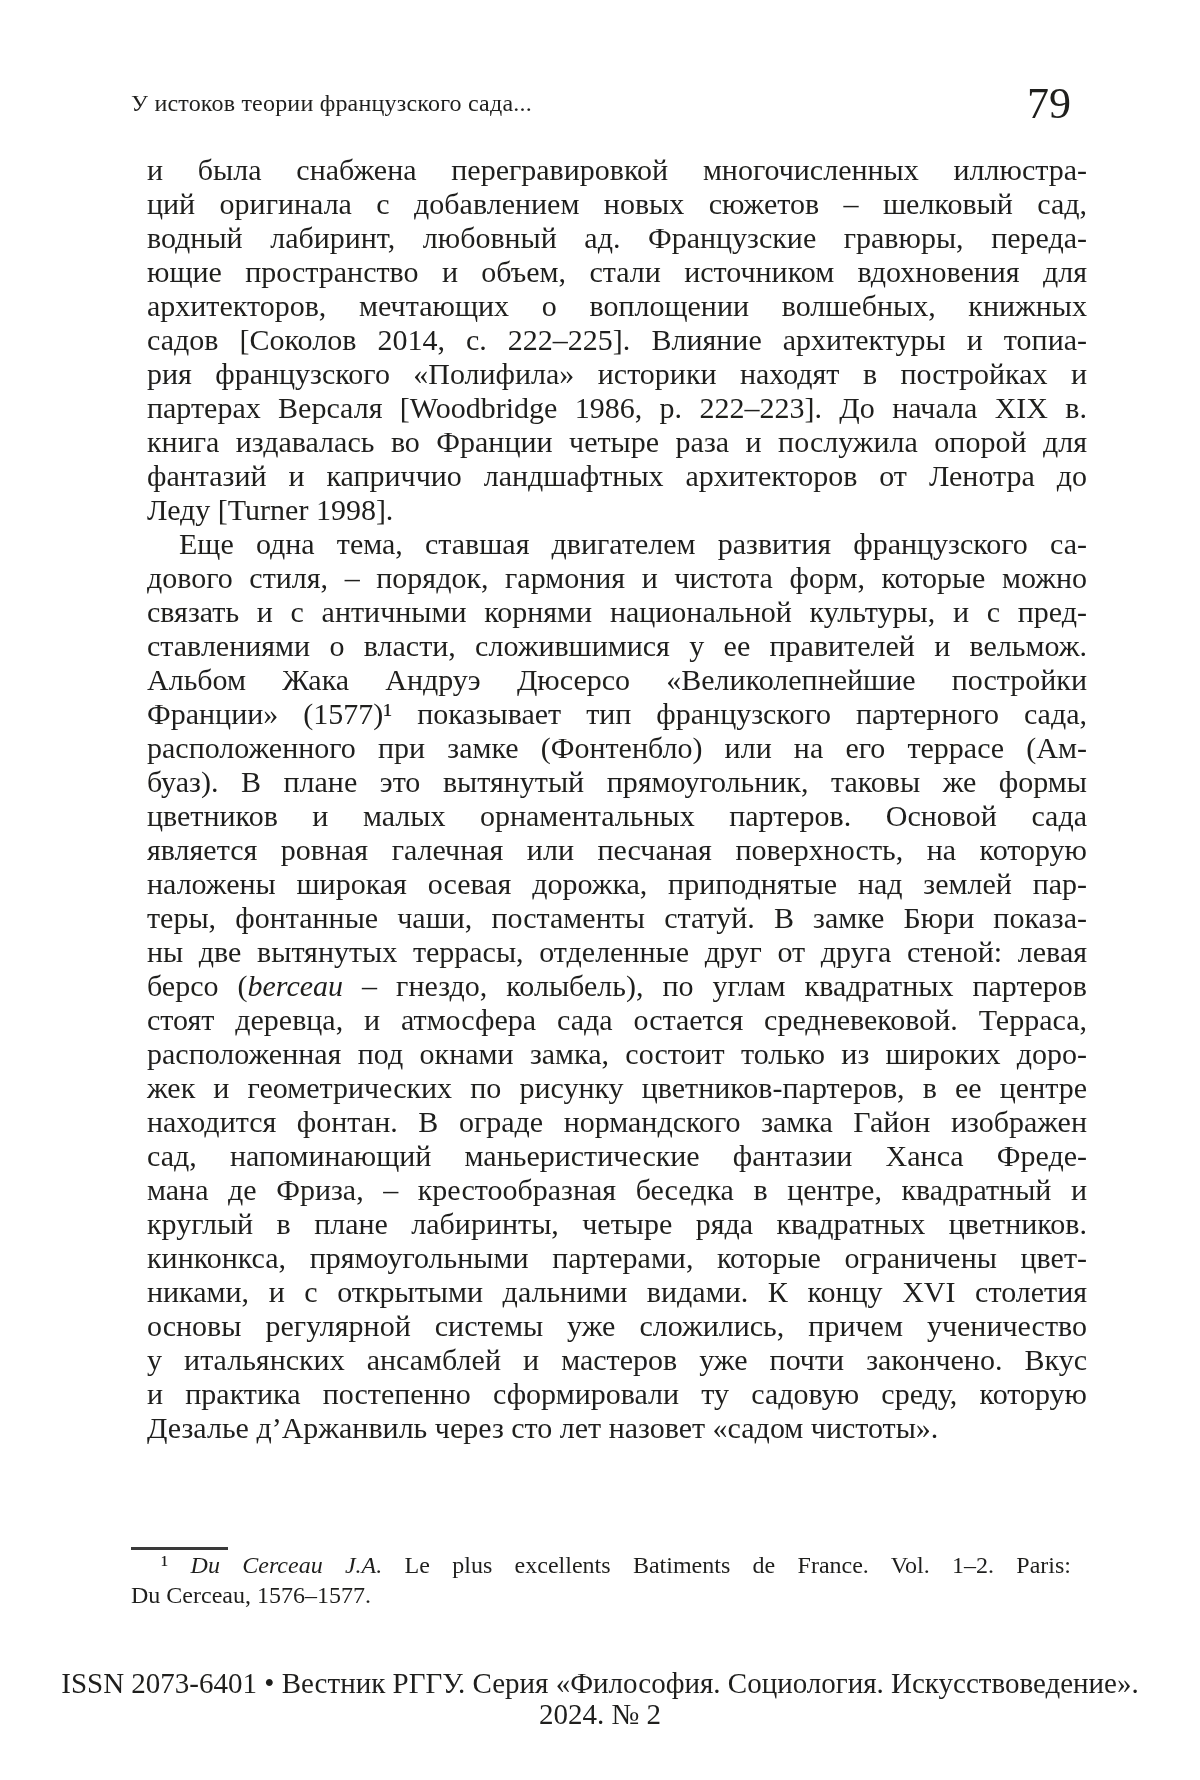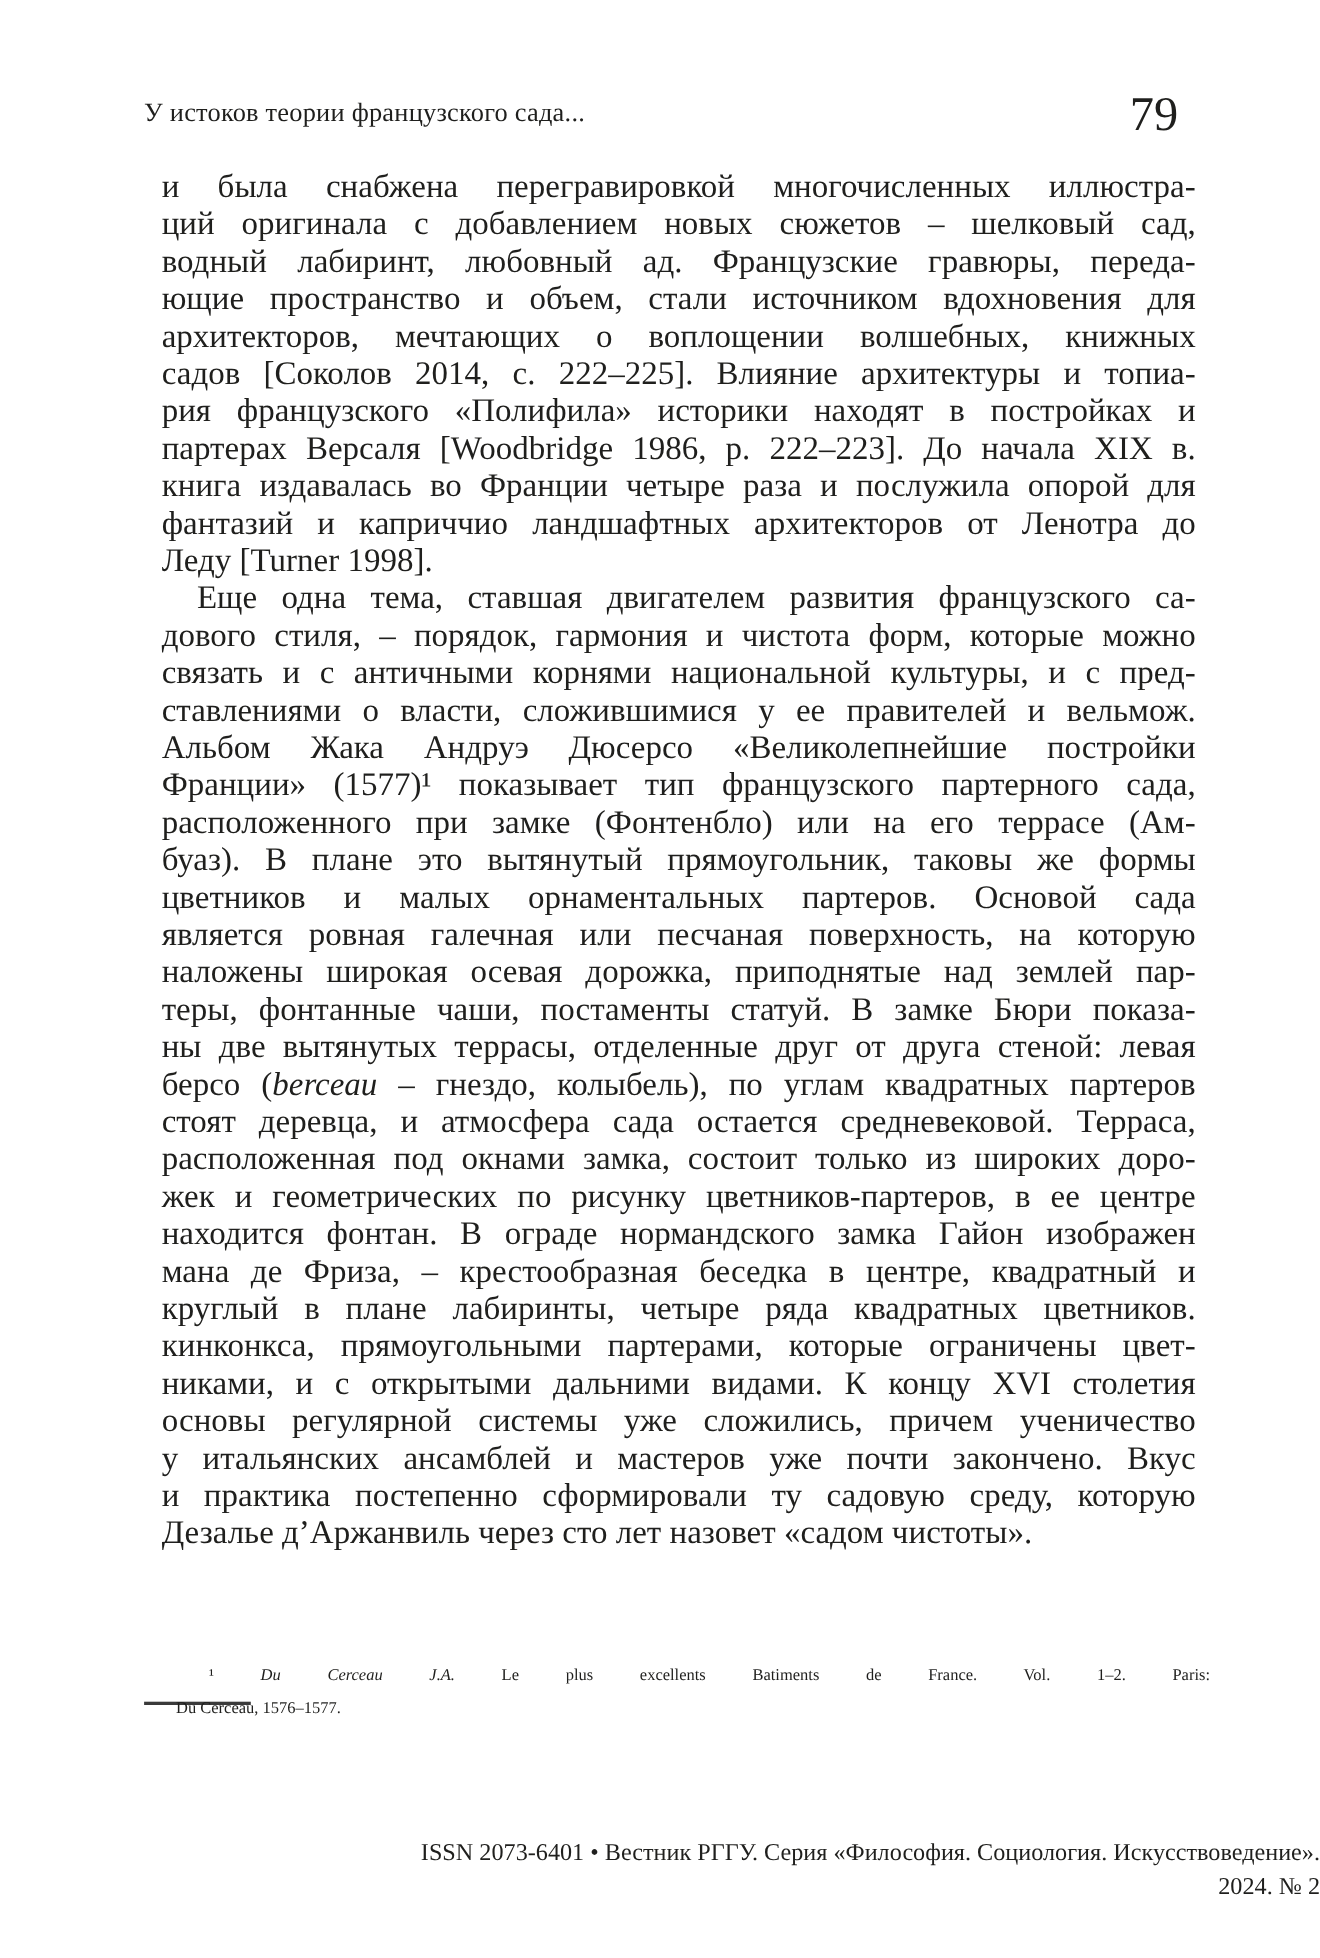--- a/index.html
+++ b/index.html
@@ -61,36 +61,35 @@
   
   .footnote-sep {
     position: absolute;
     left: 131px;
     top: 1547px;
     width: 97px;
     height: 3px;
     background: var(--rule, #3a3a3a);
   }
   .footnote {
-    top: 1508px;
-    font-size: 15px;
+    top: 1550px;
+    font-size: 24px;
     line-height: 30px;
-    margin-left: 29px;
   }
   .footnote .tline.indent {
     text-indent: 30px;
   }
   
   .page-footer {
     position: absolute;
     left: 0;
     right: 0;
     top: 1668px;
-    text-align: right;
-    font-size: 22px;
+    text-align: center;
+    font-size: 29px;
     line-height: 31px;
   }
   .page-footer div {
     white-space: nowrap;
   }
   i { font-style: italic; }
 </style>
 </head>
 <body>
 
@@ -127,20 +126,21 @@
         <div class="tline">цветников и малых орнаментальных партеров. Основой сада</div>
         <div class="tline">является ровная галечная или песчаная поверхность, на которую</div>
         <div class="tline">наложены широкая осевая дорожка, приподнятые над землей пар-</div>
         <div class="tline">теры, фонтанные чаши, постаменты статуй. В замке Бюри показа-</div>
         <div class="tline">ны две вытянутых террасы, отделенные друг от друга стеной: левая</div>
         <div class="tline">берсо (<i>berceau</i> – гнездо, колыбель), по углам квадратных партеров</div>
         <div class="tline">стоят деревца, и атмосфера сада остается средневековой. Терраса,</div>
         <div class="tline">расположенная под окнами замка, состоит только из широких доро-</div>
         <div class="tline">жек и геометрических по рисунку цветников-партеров, в ее центре</div>
         <div class="tline">находится фонтан. В ограде нормандского замка Гайон изображен</div>
+        <div class="tline">сад, напоминающий маньеристические фантазии Ханса Фреде-</div>
         <div class="tline">мана де Фриза, – крестообразная беседка в центре, квадратный и</div>
         <div class="tline">круглый в плане лабиринты, четыре ряда квадратных цветников.</div>
         <div class="tline">кинконкса, прямоугольными партерами, которые ограничены цвет-</div>
         <div class="tline">никами, и с открытыми дальними видами. К концу XVI столетия</div>
         <div class="tline">основы регулярной системы уже сложились, причем ученичество</div>
         <div class="tline">у итальянских ансамблей и мастеров уже почти закончено. Вкус</div>
         <div class="tline">и практика постепенно сформировали ту садовую среду, которую</div>
         <div class="tline last">Дезалье д’Аржанвиль через сто лет назовет «садом чистоты».</div>
       </div>
     </div>

